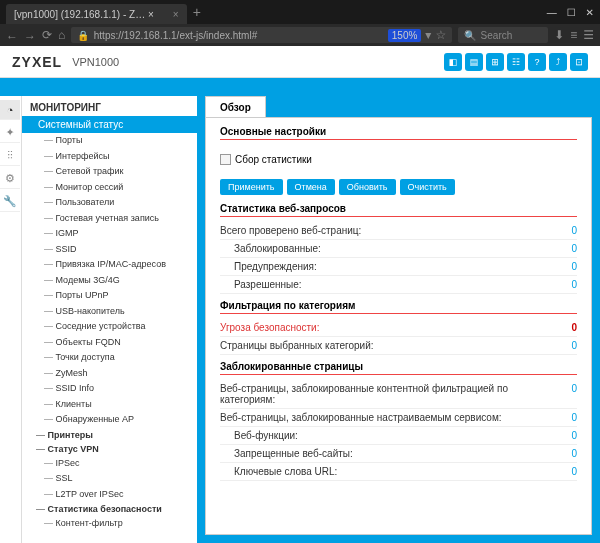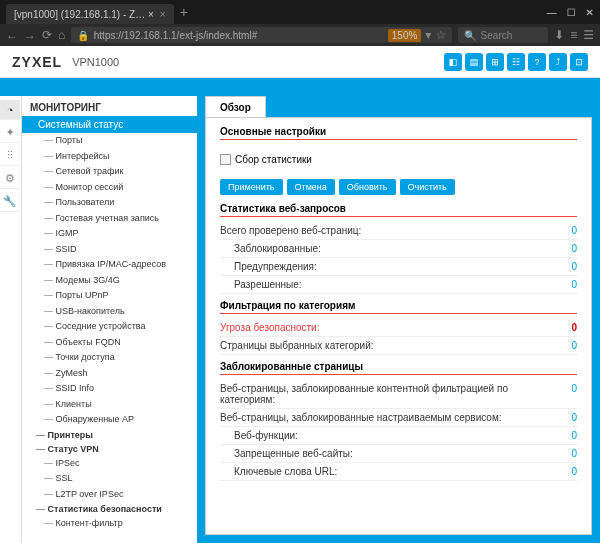--- a/index.html
+++ b/index.html
@@ -1,26 +1,26 @@
 <!DOCTYPE html>
 <html><head>
 <meta charset="utf-8">
 <style>
 * { margin: 0; padding: 0; box-sizing: border-box; font-family: Arial, sans-serif; font-size: 10px; }
 body { background: #fff; width: 600px; height: 543px; overflow: hidden; }
 .titlebar { height: 24px; background: #1a1a1a; color: #ccc; display: flex; align-items: center; padding: 0 6px; }
-.tab { background: #333; height: 20px; display: flex; align-items: center; padding: 0 8px; margin-top: 4px; border-radius: 3px 3px 0 0; gap: 0; }
+.tab { background: #333; height: 20px; display: flex; align-items: center; padding: 0 8px; margin-top: 4px; border-radius: 3px 3px 0 0; gap: 13px; }
 .tab-x { margin-left: 6px; color: #888; }
 .newtab { margin-left: 6px; color: #888; font-size: 14px; }
 .win-controls { margin-left: auto; display: flex; gap: 10px; color: #ccc; font-size: 11px; }
 .urlbar { height: 22px; background: #2a2a2a; display: flex; align-items: center; padding: 0 6px; gap: 6px; }
 .nav-btn { color: #888; font-size: 12px; }
 .url-field { flex: 1; background: #3a3a3a; color: #aaa; height: 16px; border-radius: 2px; padding: 0 6px; display: flex; align-items: center; gap: 4px; }
 .lock { color: #6c6; }
-.zoom { background: #a16207; color: #ccc; padding: 1px 4px; border-radius: 2px; }
+.zoom { background: #1d4ed8; color: #ccc; padding: 1px 4px; border-radius: 2px; }
 .search-box { background: #3a3a3a; color: #888; height: 16px; width: 90px; border-radius: 2px; padding: 0 6px; display: flex; align-items: center; gap: 4px; }
 .header { height: 32px; background: #fff; display: flex; align-items: center; padding: 0 12px; border-bottom: 1px solid #ddd; }
 .logo { font-weight: bold; font-size: 14px; color: #333; letter-spacing: 1px; }
 .model { font-size: 11px; color: #555; margin-left: 10px; }
 .icon-row { margin-left: auto; display: flex; gap: 3px; }
 .hicon { width: 18px; height: 18px; background: #00a0e3; border-radius: 3px; display: flex; align-items: center; justify-content: center; color: #fff; font-size: 9px; }
 .main { display: flex; height: calc(100% - 78px); background: #00a0e3; padding-top: 18px; }
 .iconbar { width: 22px; background: #fff; border-right: 1px solid #ddd; padding-top: 4px; }
 .ib { width: 20px; height: 20px; display: flex; align-items: center; justify-content: center; color: #888; border-bottom: 1px solid #eee; margin-bottom: 3px; font-size: 11px; }
 .ib.active { background: #e8e8e8; color: #333; }

